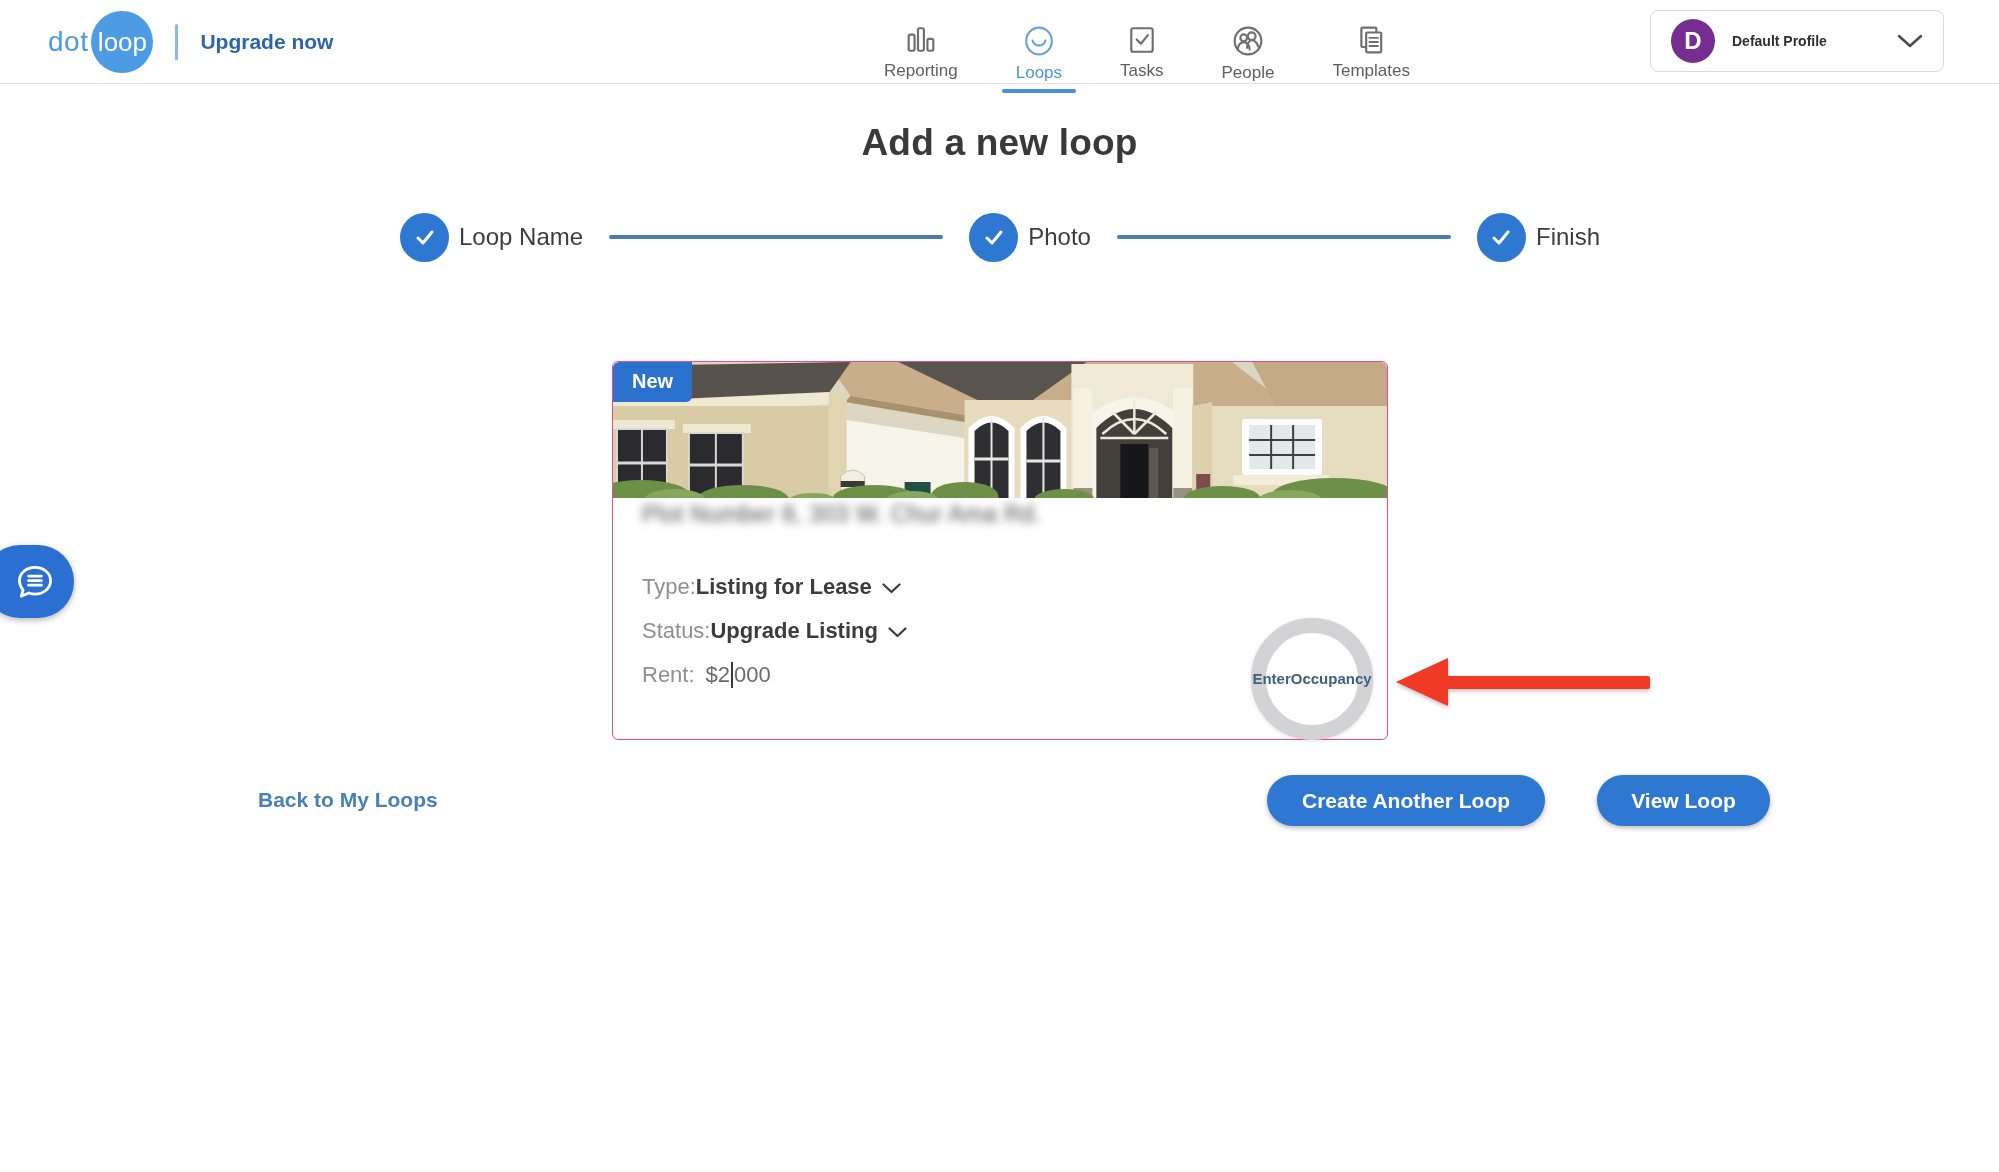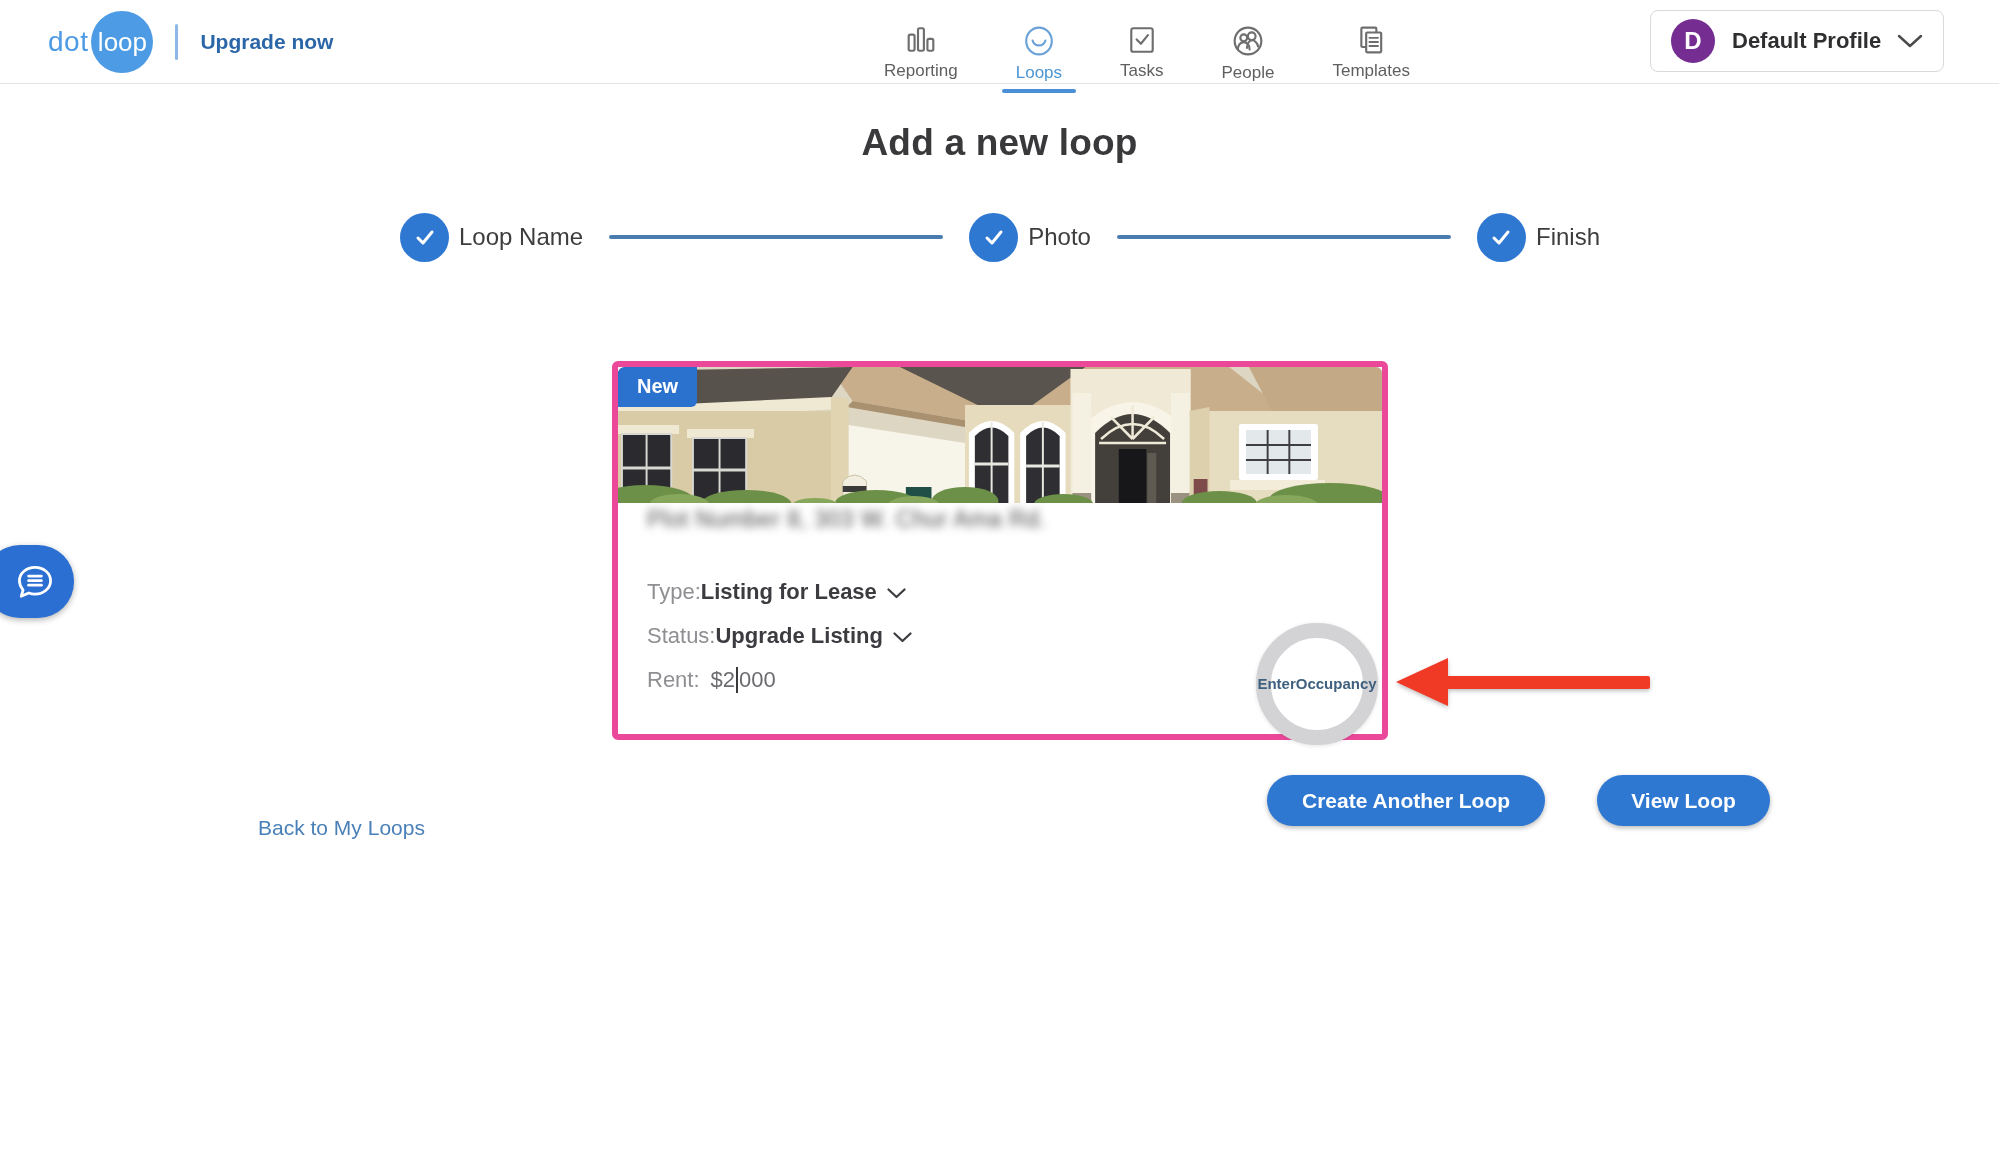--- a/index.html
+++ b/index.html
@@ -24,37 +24,37 @@
   .nav-label { font-size:17px; color:#5f5f5f; margin-top:6px; white-space:nowrap; }
   .nav-item.active .nav-label { color:#4b96d2; }
   .nav-underline { position:absolute; bottom:-1px; left:-14px; right:-14px; height:4px;
                    background:#4a90d9; border-radius:2px; }
 
   .profile-pill { position:absolute; right:55px; top:10px; width:294px; height:62px;
                   border:1px solid #d9d9d9; border-radius:8px; background:#fff;
                   display:flex; align-items:center; padding:0 20px; cursor:pointer; }
   .profile-avatar { width:44px; height:44px; border-radius:50%; background:#762d91; color:#fff;
                     font-size:24px; font-weight:700; display:flex; align-items:center; justify-content:center; }
-  .profile-name { font-size:22px; font-weight:600; color:#2f2f31; margin-left:17px; }
+  .profile-name { font-size:14px; font-weight:600; color:#2f2f31; margin-left:17px; }
   .profile-chevron { margin-left:auto; }
 
   
   .page-title { position:absolute; top:122px; left:0; width:100%; text-align:center;
                 font-size:37px; font-weight:700; color:#39393b; letter-spacing:0.2px; }
   .stepper { position:absolute; top:212px; left:400px; width:1200px; height:50px;
              display:flex; align-items:center; }
   .step { display:flex; align-items:center; gap:10px; }
   .step-circle { width:49px; height:49px; border-radius:50%; background:#2e78d2;
                  display:flex; align-items:center; justify-content:center; flex:none; }
   .step-label { font-size:24px; color:#3d3d3f; white-space:nowrap; }
   .step-line { flex:1; height:4px; background:#4a7cb0; border-radius:2px; margin:0 26px; }
 
   
   .loop-card { position:absolute; left:612px; top:361px; width:776px; height:379px;
-               background:#fff; border:6px solid #ec4899; border-radius:6px; }
+               background:#fff; border:1px solid #ec4899; border-radius:6px; }
   .card-photo { position:relative; width:100%; height:136px; border-radius:6px 6px 0 0; overflow:hidden; }
   .card-photo svg { display:block; width:100%; height:100%; }
   .new-badge { position:absolute; top:0; left:0; background:#2b72cf; color:#fff; font-size:20px;
                font-weight:700; padding:8px 19px 9px; border-radius:6px 0 6px 0; }
   .card-body { padding:3px 0 0 29px;text-align:center; }
   .card-address { font-size:23px; color:#4a4a4a; filter:blur(4px); width:fit-content; letter-spacing:0.5px; }
   .card-fields { margin-top:45px; }
   .field-row { display:flex; align-items:center; height:27px; margin-bottom:17px; cursor:pointer; }
   .field-label { font-size:22px; color:#8f8f93; }
   .field-value { font-size:22px; font-weight:700; color:#3b3b40; }
@@ -71,21 +71,21 @@
   
   .red-arrow { position:absolute; left:1396px; top:656px; width:256px; height:52px;
                filter:drop-shadow(0 2px 2px rgba(0,0,0,0.25)); z-index:4; }
   .red-arrow .head { position:absolute; left:0; top:2px; width:0; height:0;
                      border-top:24px solid transparent; border-bottom:24px solid transparent;
                      border-right:52px solid #f03a26; }
   .red-arrow .shaft { position:absolute; left:48px; top:20px; width:206px; height:13px;
                       background:#f03a26; border-radius:2px; }
 
   
-  .back-link { position:absolute; left:258px; top:816px; font-size:21px; font-weight:400;
+  .back-link { position:absolute; left:258px; top:788px; font-size:21px; font-weight:700;
                color:#4a80b8; cursor:pointer; }
   .btn { position:absolute; top:775px; height:51px; border:none; border-radius:26px;
          background:#2e78d2; color:#fff; font-family:"Liberation Sans", sans-serif;
          font-size:21px; font-weight:700; display:flex; align-items:center; justify-content:center;
          box-shadow:0 2px 5px rgba(0,0,0,0.28); cursor:pointer; }
   .btn-create { left:1267px; width:278px; }
   .btn-view { left:1597px; width:173px; }
 
   
   .chat-widget { position:absolute; left:-16px; top:545px; width:90px; height:73px;

